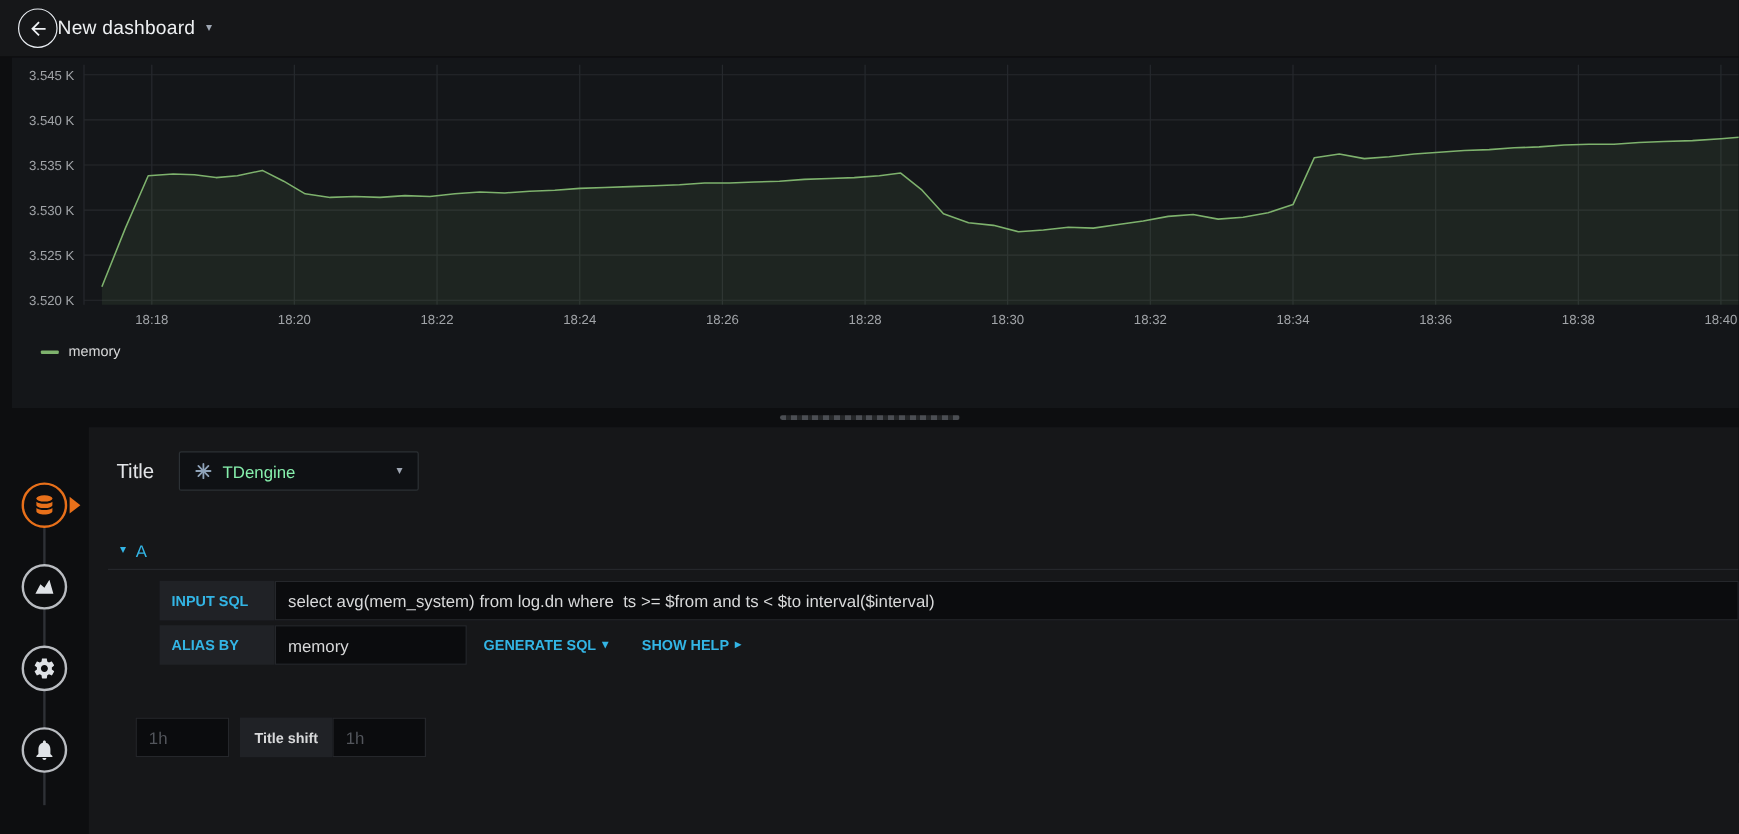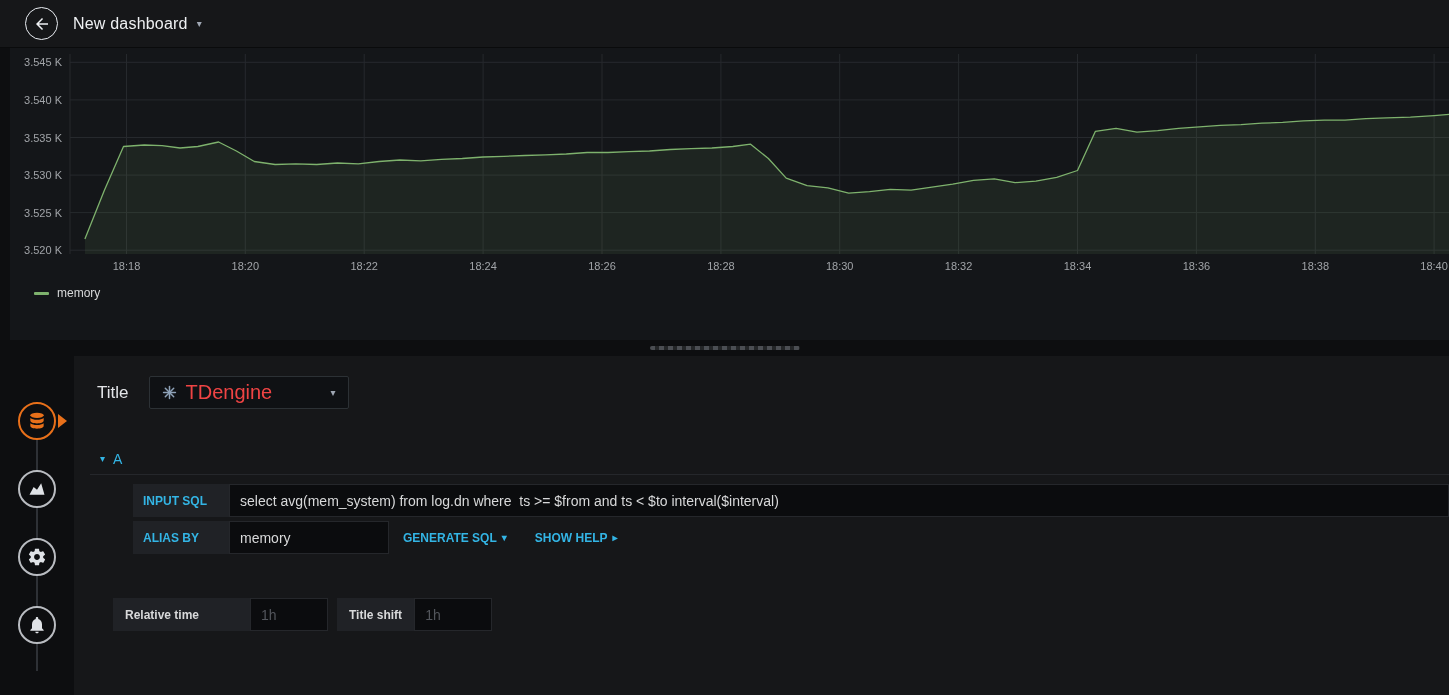--- a/index.html
+++ b/index.html
@@ -1,20 +1,20 @@
 <!DOCTYPE html>
 <html><head>
 <meta charset="utf-8">
 <style>
   *{margin:0;padding:0;box-sizing:border-box}
   html,body{width:1449px;height:695px;overflow:hidden;background:#0d0e10;
     font-family:"Liberation Sans",sans-serif;color:#d8d9da}
 
   
-  .topbar{height:48px;background:#161719;display:flex;align-items:center;padding:0 25px;gap:15px;border-bottom:1px solid #0a0b0c}
+  .topbar{height:48px;background:#161719;display:flex;align-items:center;padding:0 15px;border-bottom:1px solid #0a0b0c}
   .back-btn{width:33px;height:33px;border-radius:50%;border:1.5px solid #e9edf2;background:transparent;display:flex;align-items:center;justify-content:center;cursor:pointer;flex:0 0 auto}
   .dash-title-wrap{display:flex;align-items:center;gap:9px;cursor:pointer}
   .dash-title{font-size:16px;font-weight:500;color:#eef0f2;letter-spacing:.2px}
   .caret{color:#9fa7b3;font-size:10px;line-height:1}
   .caret.blue{color:#33b5e5}
 
   
   .panel{margin-left:10px;background:#141619;height:292px}
   .panel-header{height:34px;display:flex;align-items:center;justify-content:center;font-size:13px;font-weight:700;color:#d8d9da;cursor:pointer}
   #chart-svg{display:block;width:100%;height:232px;overflow:hidden}
@@ -32,21 +32,21 @@
   .tabline{position:absolute;left:36px;top:60px;bottom:24px;width:2px;background:#2e3136}
   .tab{position:relative;width:38px;height:38px;border-radius:50%;background:#0d0e10;border:2px solid #b9bcc1;display:flex;align-items:center;justify-content:center;cursor:pointer;z-index:1}
   .tab.active{border-color:#e8701a}
   .tab-arrow{position:absolute;right:-13px;top:50%;transform:translateY(-50%);width:0;height:0;
     border-top:7px solid transparent;border-bottom:7px solid transparent;border-left:9px solid #e8701a}
 
   .editor-main{flex:1;background:#161719;padding-top:20px;overflow:hidden}
   .query-header{display:flex;align-items:center;gap:20px;padding-left:23px}
   .query-title{font-size:17px;font-weight:500;color:#e3e5e8}
   .ds-picker{width:200px;height:33px;background:#0f1114;border:1px solid #2c3135;border-radius:2px;display:flex;align-items:center;gap:9px;padding:0 12px;cursor:pointer}
-  .ds-name{font-size:20px;color:#ef4444;flex:1}
+  .ds-name{font-size:14px;color:#86efac;flex:1}
 
   .query-block{margin-left:16px;margin-top:42px}
   .ref-header{display:flex;align-items:center;gap:8px;padding:0 0 7px 10px;border-bottom:1px solid #25272b;cursor:pointer}
   .ref-id{color:#33b5e5;font-size:14px;font-weight:500}
   .q-body{margin-left:43px;margin-top:9px}
   .form-row{display:flex;margin-bottom:4px;align-items:stretch}
   .form-label{height:33px;background:#202226;display:flex;align-items:center;padding:0 10px;font-size:12px;font-weight:700;color:#33b5e5;min-width:96px}
   .form-input{height:33px;background:#0b0c0e;border:1px solid #25272b;color:#d8d9da;font-size:14px;padding:0 10px;font-family:"Liberation Sans",sans-serif;outline:none}
   .form-input::placeholder{color:#53565c}
   .form-input.grow{flex:1}
@@ -201,20 +201,19 @@
           <button class="text-btn">
             <span>SHOW HELP</span>
             <span class="caret blue">▸</span>
           </button>
         </div>
 
       </div>
     </div>
 
     <div class="time-row">
-      <label class="time-label first">Relative time</label>
       <input class="form-input small" placeholder="1h" style="">
       <label class="time-label second">Title shift</label>
       <input class="form-input small" placeholder="1h" style="">
     </div>
 
   </div>
 </div>
 
 </body></html>

